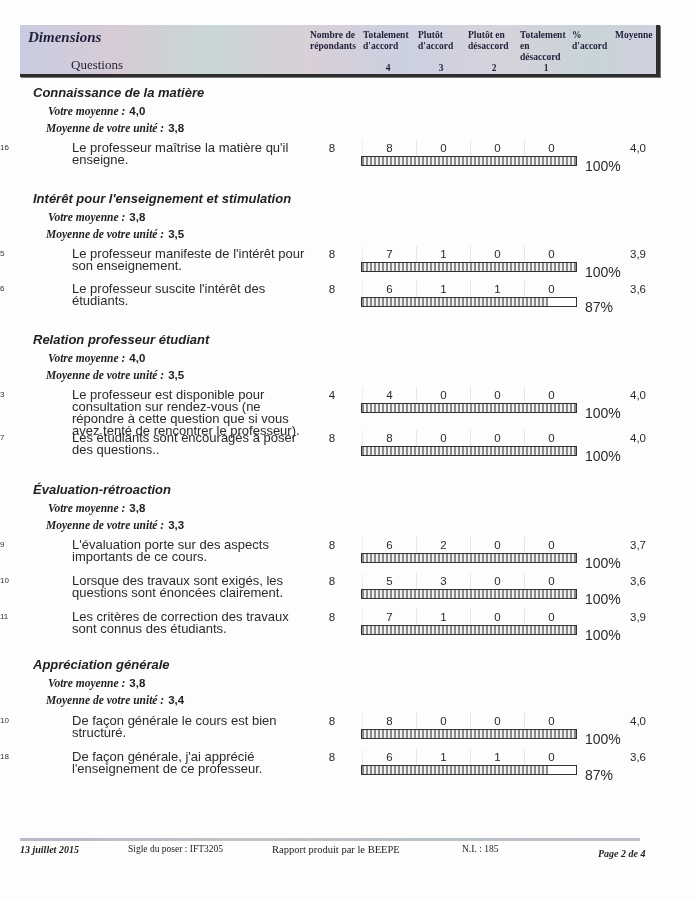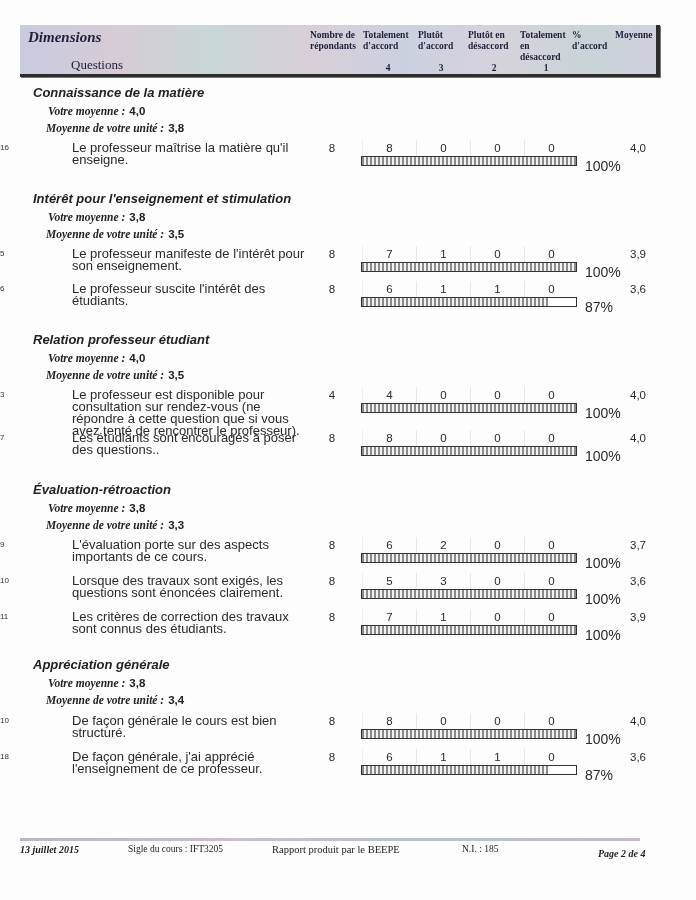--- a/index.html
+++ b/index.html
@@ -245,16 +245,16 @@
     <span class="q-mean">3,6</span>
     <div class="bar">
         <div class="bar-fill" style="width: 87%;"></div>
       </div>
     <span class="bar-pct">87%</span>
   </div>
 </div>
 
 <div class="footer-line"></div>
 <div class="footer it" style="left:20px;">13 juillet 2015</div>
-<div class="footer" style="left:128px;">Sigle du cours : IFT3205</div>
+<div class="footer" style="left:128px;">Sigle du poser : IFT3205</div>
 <div class="footer" style="left:272px;font-size:10.5px;">Rapport produit par le BEEPE</div>
 <div class="footer" style="left:462px;">N.I. : 185</div>
 <div class="footer it" style="left:598px;top:848px;">Page 2 de 4</div>
 
 </body></html>

